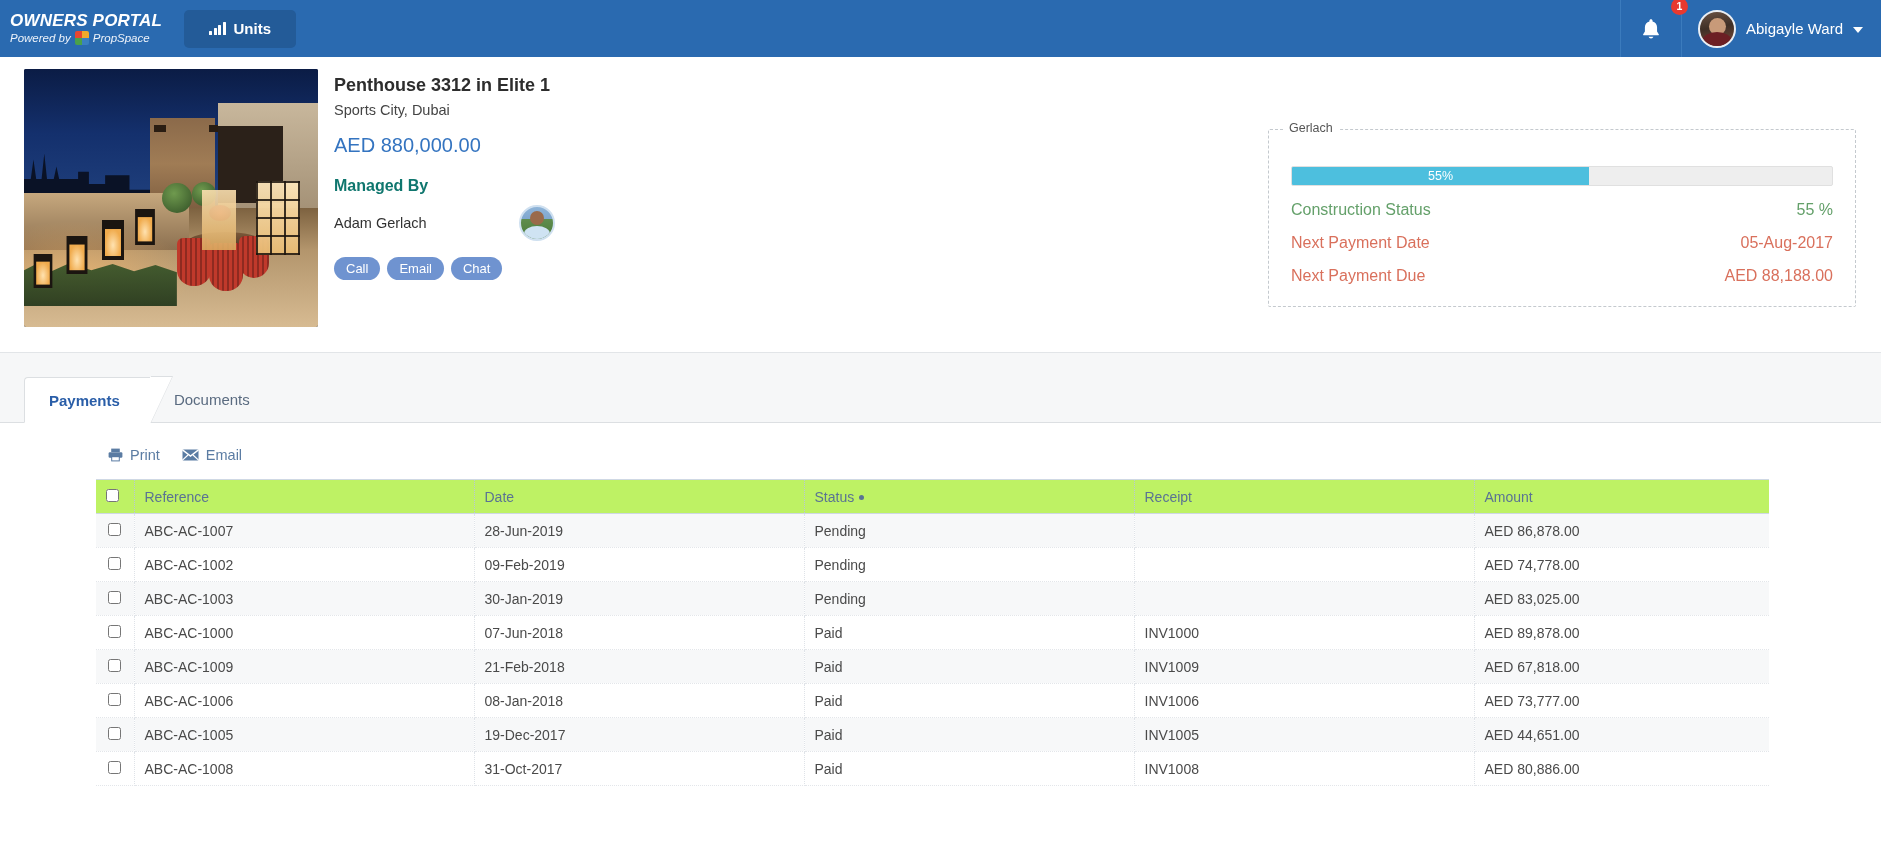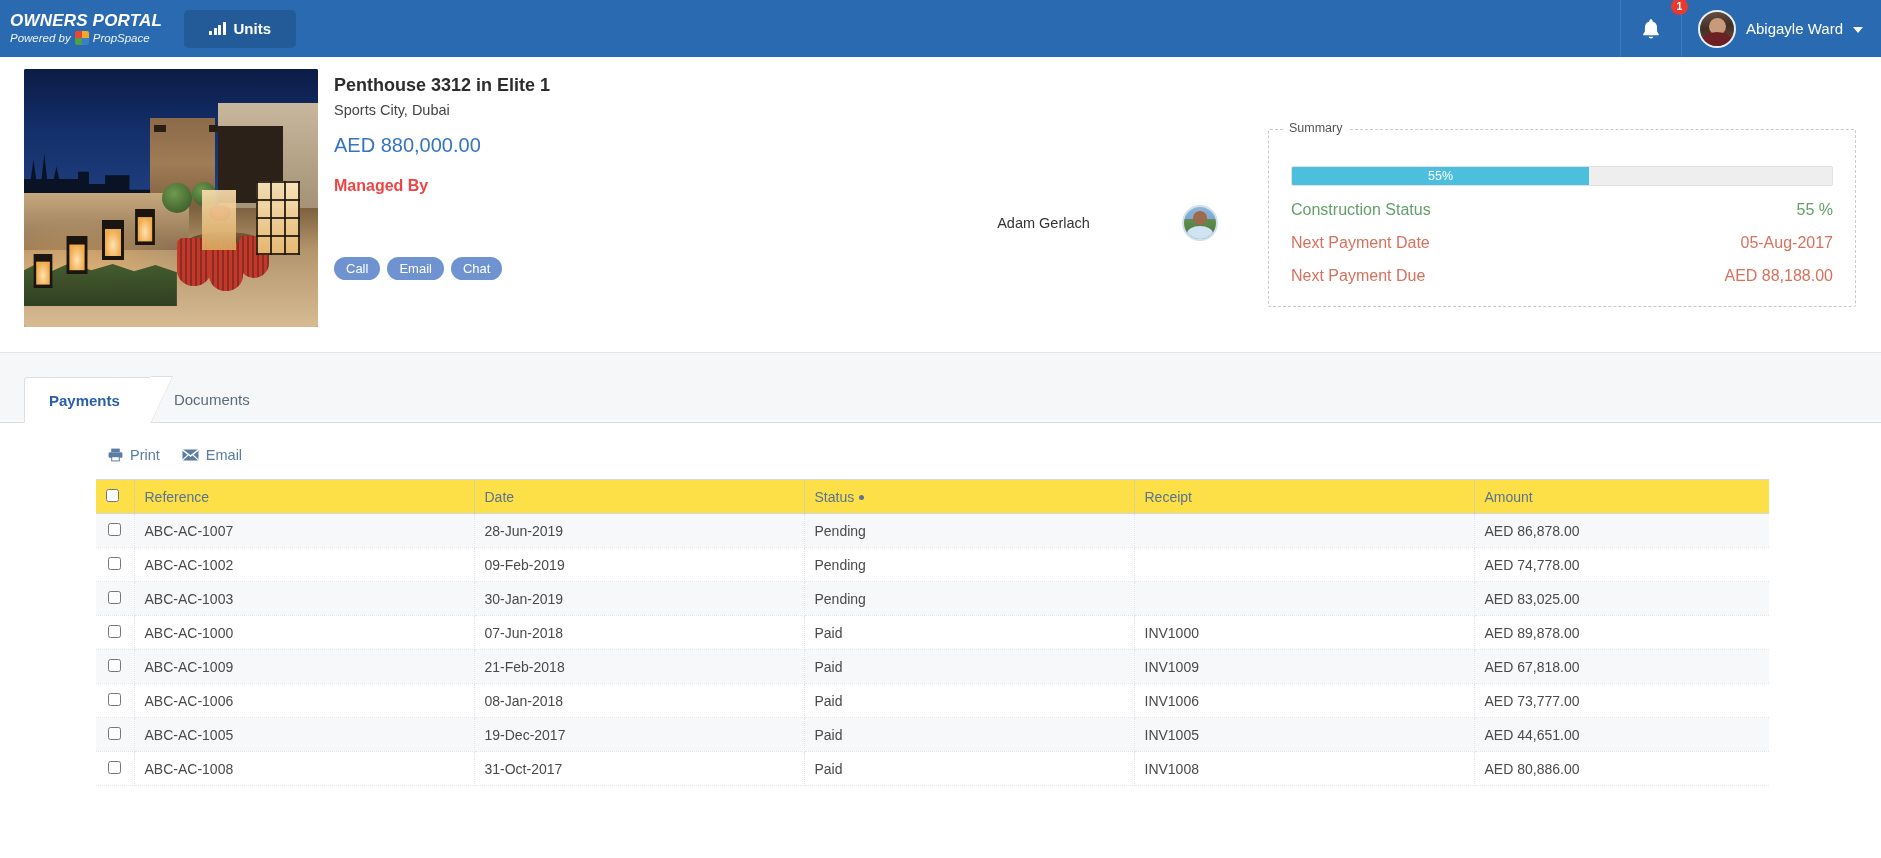--- a/index.html
+++ b/index.html
@@ -296,29 +296,28 @@
     margin-bottom: 16px;
   }
   .prop-price {
     font-size: 20px;
     color: #3474c0;
     margin-bottom: 20px;
   }
   .managed-by-label {
     font-size: 16px;
     font-weight: bold;
-    color: #ef4444;
+    color: #0f766e;
     margin-bottom: 10px;
   }
   .manager-row {
     display: flex;
     align-items: center;
     gap: 92px;
     margin-bottom: 16px;
-    justify-content: center;
   }
   .manager-name { font-size: 14.5px; color: #333; }
   .manager-avatar {
     width: 36px; height: 36px;
     border-radius: 50%;
     border: 2px solid #cfe0f0;
     overflow: hidden;
     position: relative;
     background: linear-gradient(180deg,#8fb4d8 0%,#7fa7cf 38%,#5f8d4e 39%,#4b7a3c 100%);
     flex: 0 0 auto;
@@ -453,21 +452,21 @@
 
   
   .table-wrap { padding: 0 112px 0 96px; }
   table.payments {
     width: 100%;
     border-collapse: collapse;
     table-layout: fixed;
     font-size: 14px;
   }
   table.payments thead th {
-    background: #fde047;
+    background: #bef264;
     color: #5a7393;
     font-weight: normal;
     text-align: left;
     height: 34px;
     padding: 0 10px;
     border-right: 1px dotted #b9c6d6;
     border-bottom: 1px solid #cfd8e4;
     border-top: 1px solid #cfd8e4;
     font-size: 14px;
   }
@@ -589,21 +588,21 @@
       <span class="manager-avatar"></span>
     </div>
     <div class="contact-btns">
       <button class="pill">Call</button>
       <button class="pill">Email</button>
       <button class="pill">Chat</button>
     </div>
   </div>
 
   <div class="summary-box">
-    <span class="summary-legend">Summary</span>
+    <span class="summary-legend">Gerlach</span>
     <div class="progress-track">
       <div class="progress-fill" id="progress-fill" style="width: 55%;">55%</div>
     </div>
     <div class="sum-row green">
       <span>Construction Status</span>
       <span>55 %</span>
     </div>
     <div class="sum-row red">
       <span>Next Payment Date</span>
       <span>05-Aug-2017</span>

